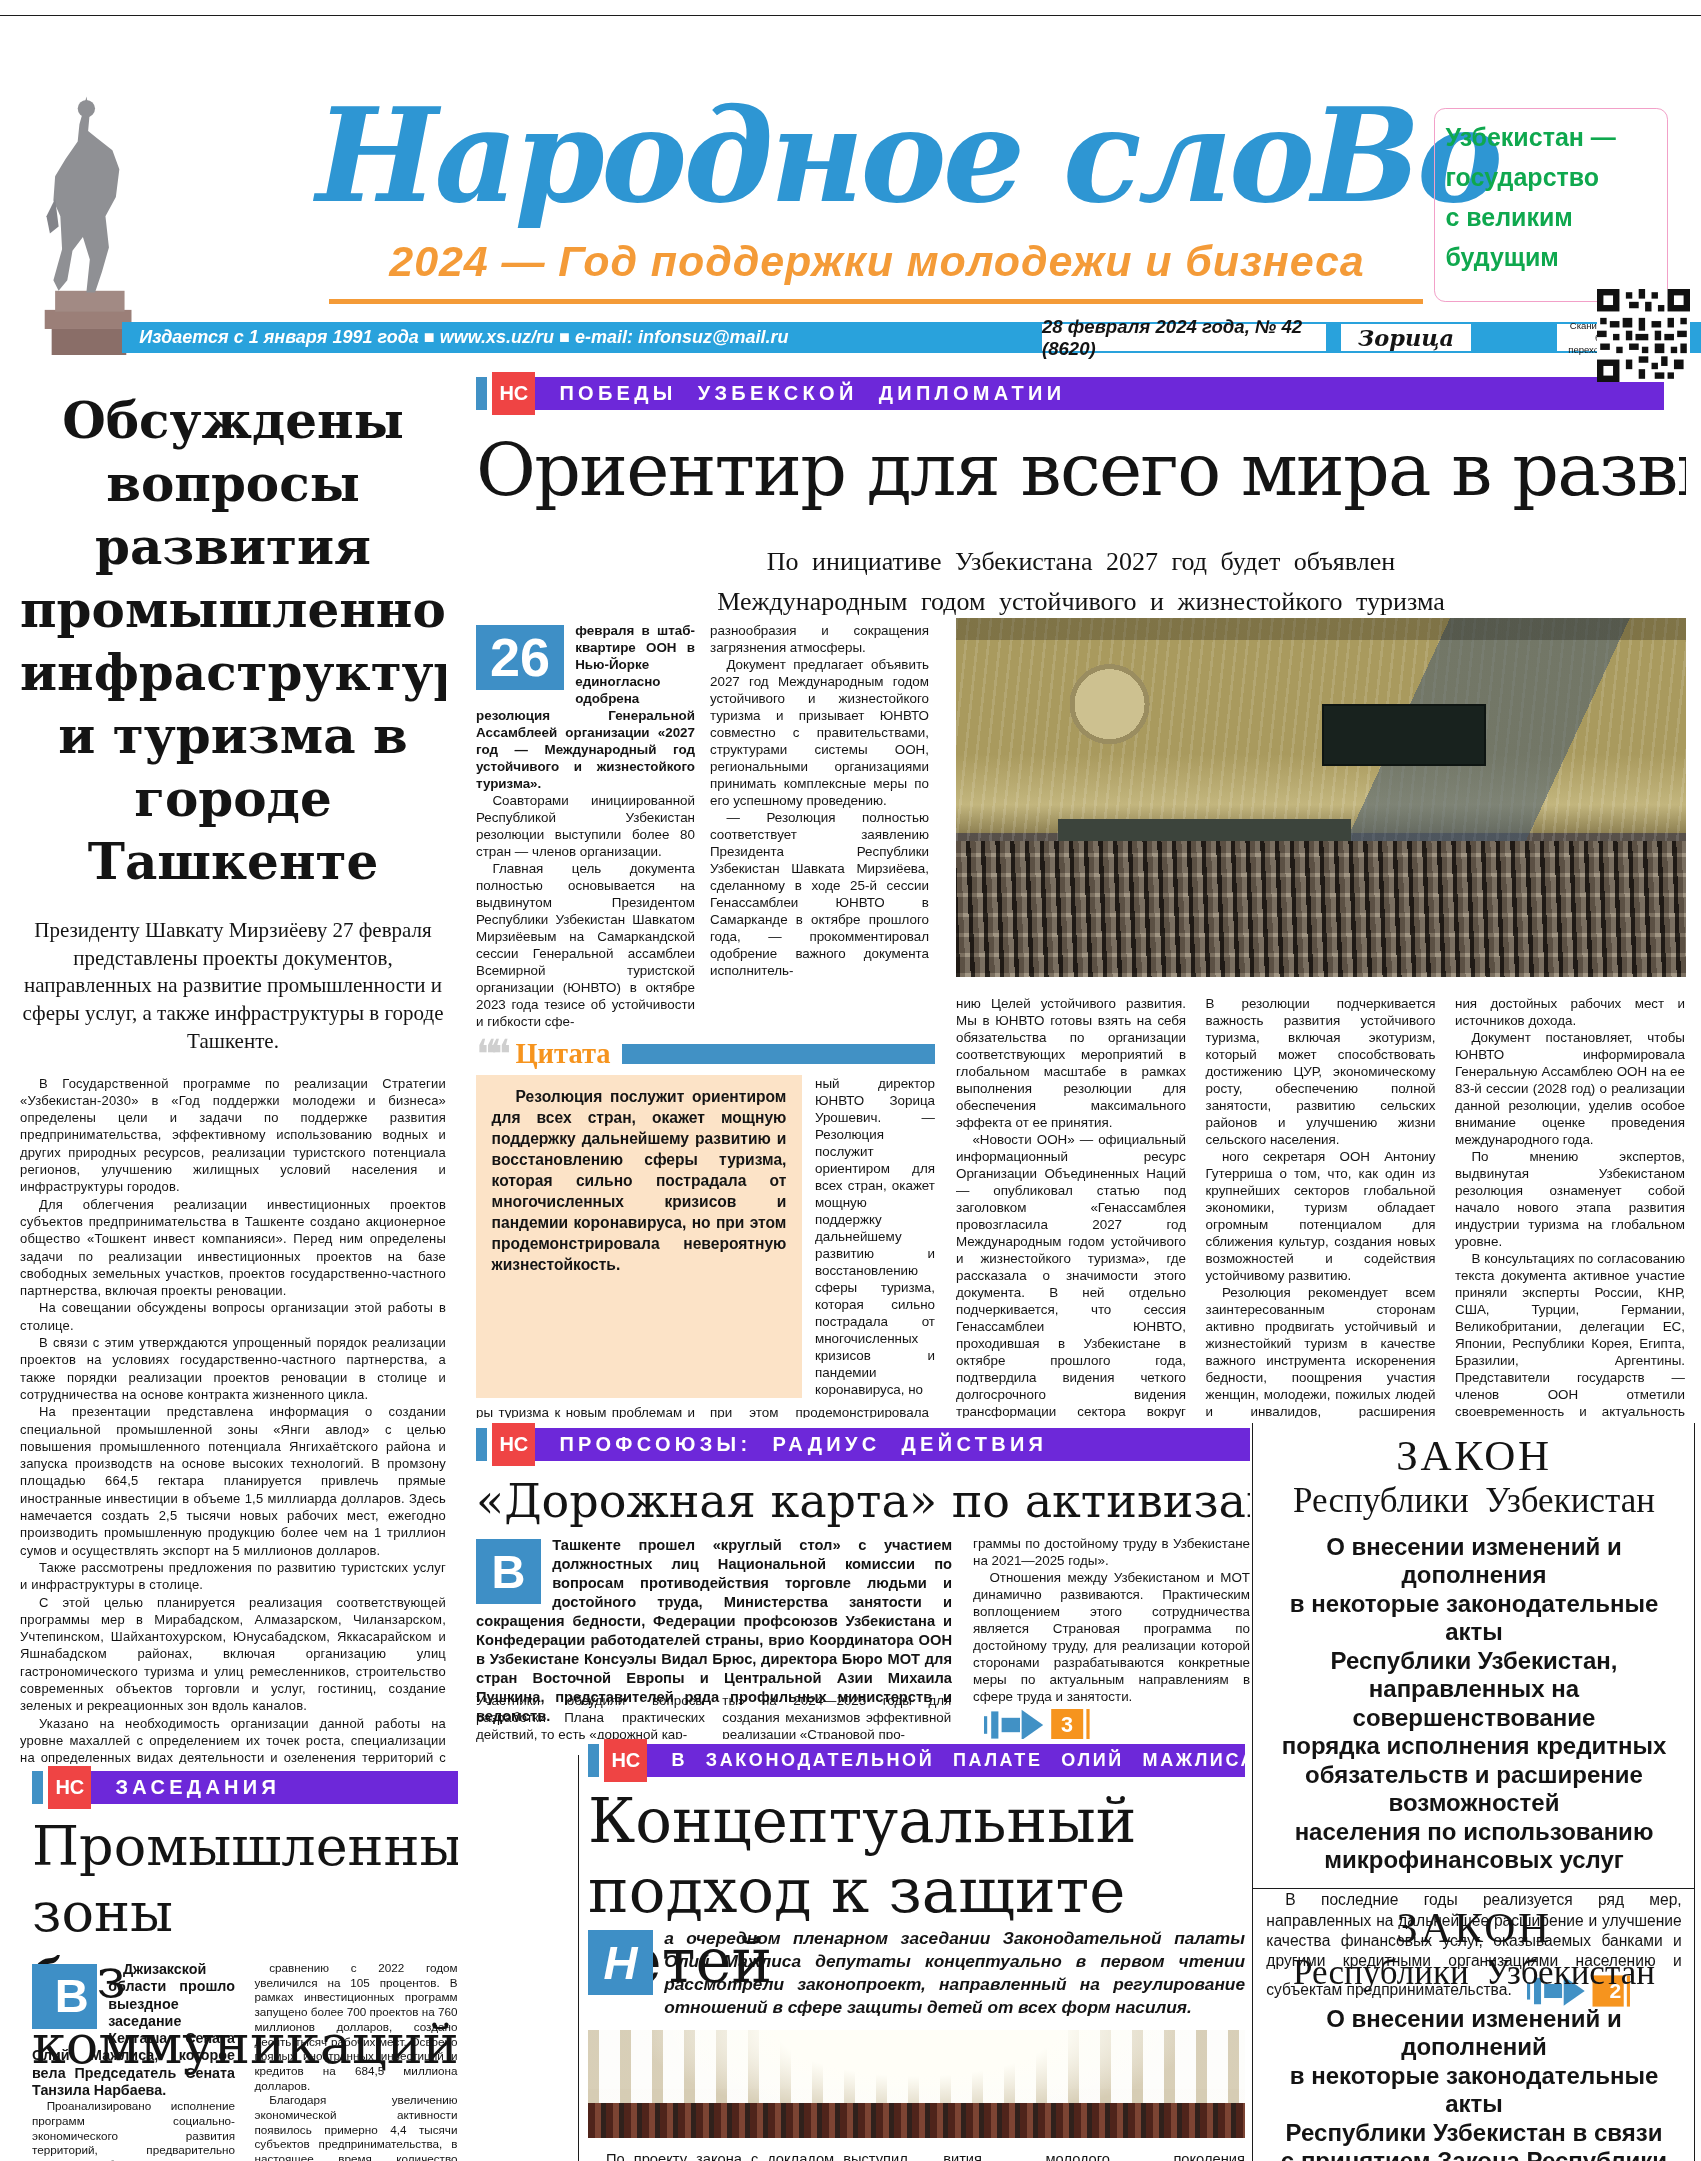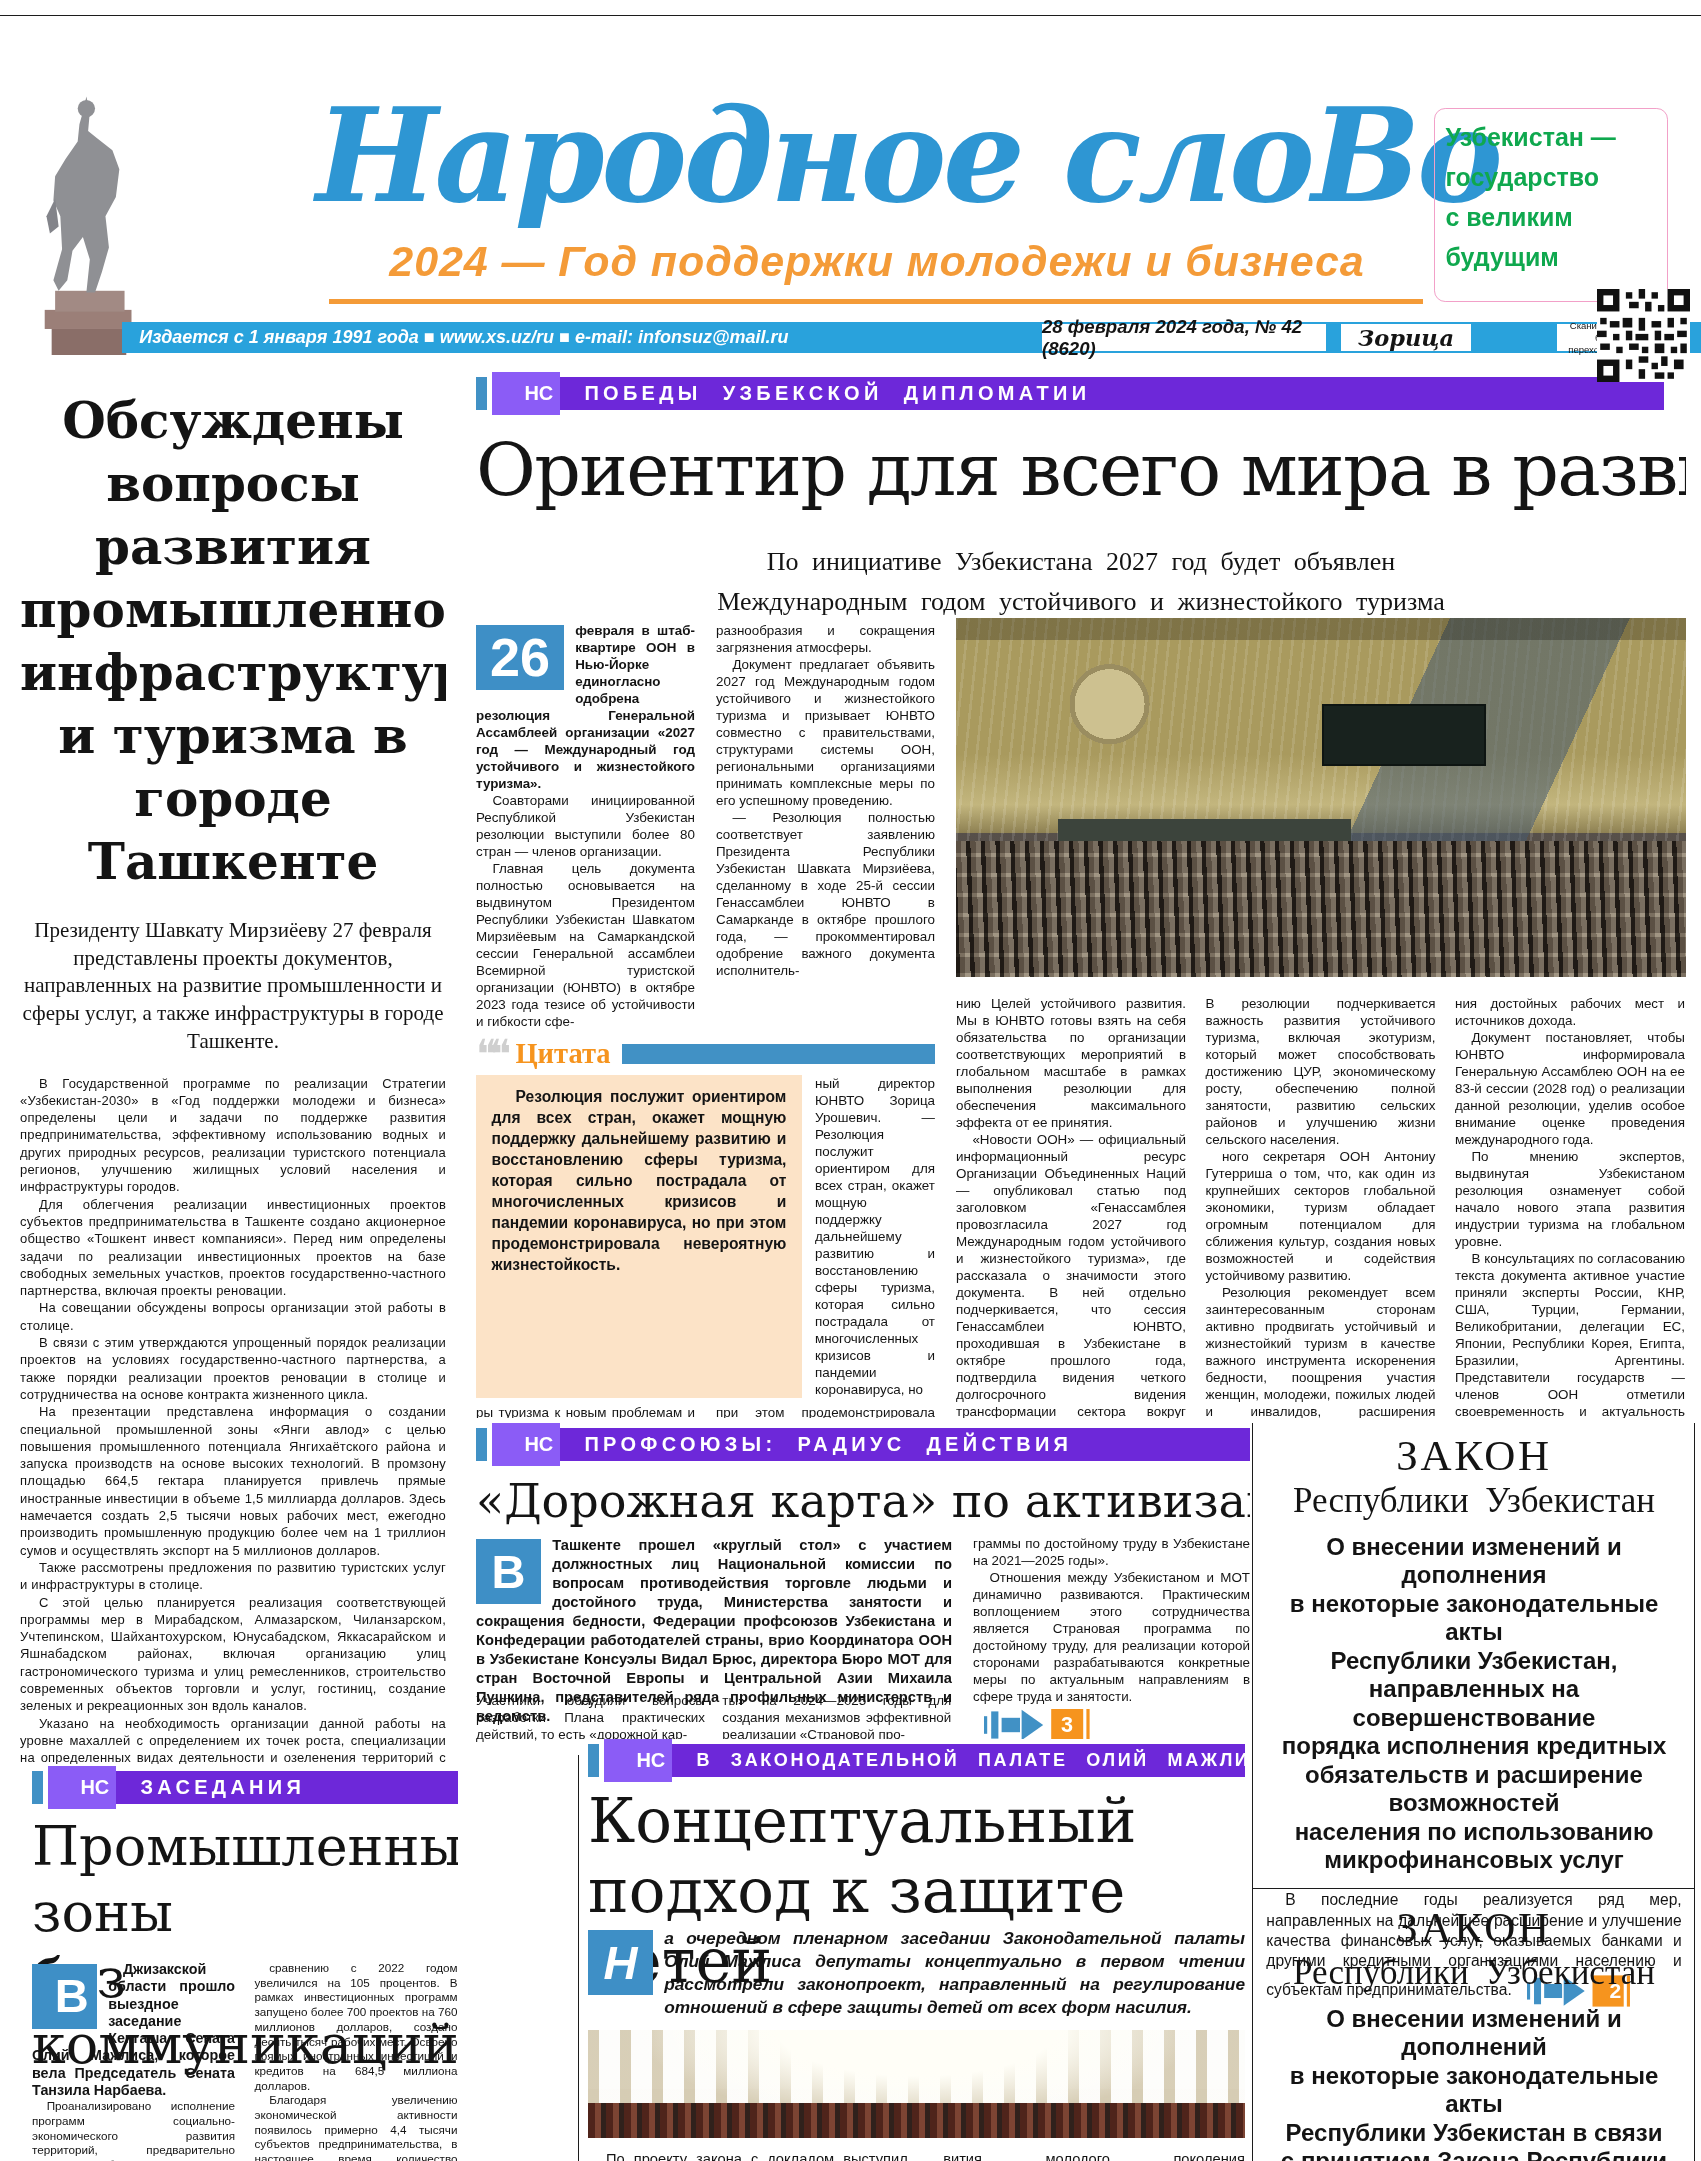--- a/index.html
+++ b/index.html
@@ -28,22 +28,22 @@
   #infobar .founded{position:absolute;left:17.3px;top:0;height:31px;display:flex;align-items:center;
     color:#fff;font-weight:bold;font-style:italic;font-size:18px;white-space:nowrap;}
   .ibox{position:absolute;top:2.2px;height:27px;background:#fff;display:flex;align-items:center;justify-content:center;}
   #ib-date{left:920px;width:284px;font-weight:bold;font-style:italic;font-size:18.6px;}
   #ib-day{left:1219px;width:130px;font-family:"DejaVu Serif",serif;font-weight:bold;font-style:italic;font-size:22.5px;}
   #ib-qrcap{left:1435px;width:115px;font-size:9.5px;line-height:11.7px;text-align:center;white-space:pre-line;}
 
   
   .secbar{display:flex;align-items:center;height:43px;}
   .secbar .mini{width:11.2px;height:33px;background:#4191c5;margin-right:5.2px;}
-  .secbar .ns{width:43px;height:43px;background:#8b5cf6;color:#fff;display:flex;align-items:center;justify-content:center;
-    font-weight:bold;font-size:20px;flex:0 0 auto;padding-left:25px;}
+  .secbar .ns{width:43px;height:43px;background:#ef4444;color:#fff;display:flex;align-items:center;justify-content:center;
+    font-weight:bold;font-size:20px;flex:0 0 auto;}
   .secbar .bartext{flex:1;height:33px;background:#6d28d9;color:#fff;font-weight:bold;font-size:20px;
     letter-spacing:4.3px;word-spacing:11.2px;display:flex;align-items:center;padding-left:24px;white-space:nowrap;overflow:hidden;}
 
   
   .dropcap{float:left;background:#3e8fc6;color:#fff;font-weight:bold;display:flex;align-items:center;justify-content:center;
     margin:2.6px 11.2px 2.6px 0;}
   .dc1{width:65px;height:65px;font-size:47px;}
   .dc26{width:88px;height:65px;font-size:54px;}
 
   
@@ -74,21 +74,21 @@
 
   
   #a-tour{left:476px;top:372px;width:1210px;height:1046px;background:#fff;overflow:hidden;}
   #a-tour .secbar{position:absolute;left:0;top:0;width:1188px;}
   #a-tour h1{position:absolute;left:0;top:55px;width:1210px;margin:0;text-align:center;
     font-family:"DejaVu Serif",serif;font-weight:normal;font-size:73px;letter-spacing:-1.7px;white-space:nowrap;}
   #a-tour .subhead{position:absolute;left:0;top:170px;width:1210px;text-align:center;
     font-family:"Liberation Serif",serif;font-size:26px;line-height:1.55;word-spacing:7px;white-space:pre-line;}
   #photo-un{position:absolute;left:480px;top:246px;width:731px;height:359px;}
   #cols12{position:absolute;left:0;top:250px;width:459px;}
-  .rowflex{display:flex;gap:21px;}
+  .rowflex{display:flex;gap:15px;}
   .mcol{width:219px;font-size:13.4px;line-height:17px;}
   .mcol p{margin:0;text-indent:16.4px;text-align:justify;}
   .mcol .leadb{font-weight:bold;text-indent:0;text-align:justify;}
   .contpar p:first-child{text-indent:0;}
   #quote-row{margin-top:7px;}
   #quote-head{display:flex;align-items:center;height:34px;margin-bottom:4.3px;}
   #quote-head .qglyph{font-size:40px;color:#cfcfcf;font-family:"DejaVu Serif",serif;line-height:26px;letter-spacing:-7.8px;margin-right:12px;}
   #quote-head .qword{color:#f6941e;font-family:"Liberation Serif",serif;font-weight:bold;font-size:28.5px;margin-right:11.2px;}
   #quote-head .qbar{flex:1;height:20px;background:#4191c5;}
   #quote-flex{display:flex;gap:13px;}

